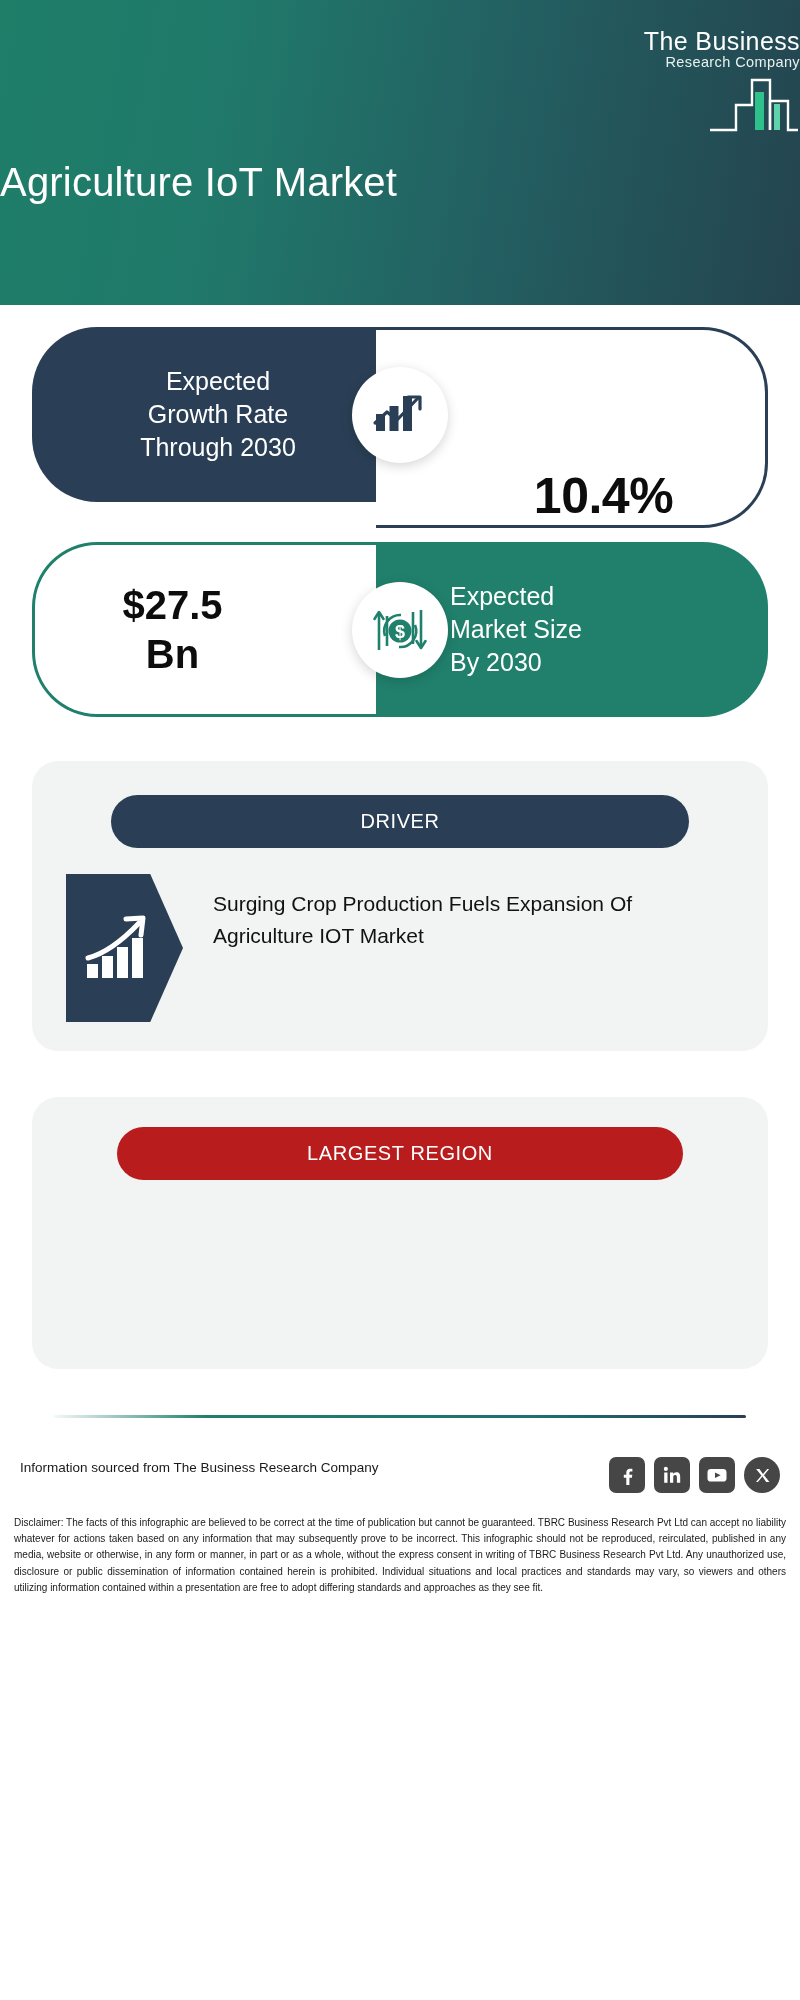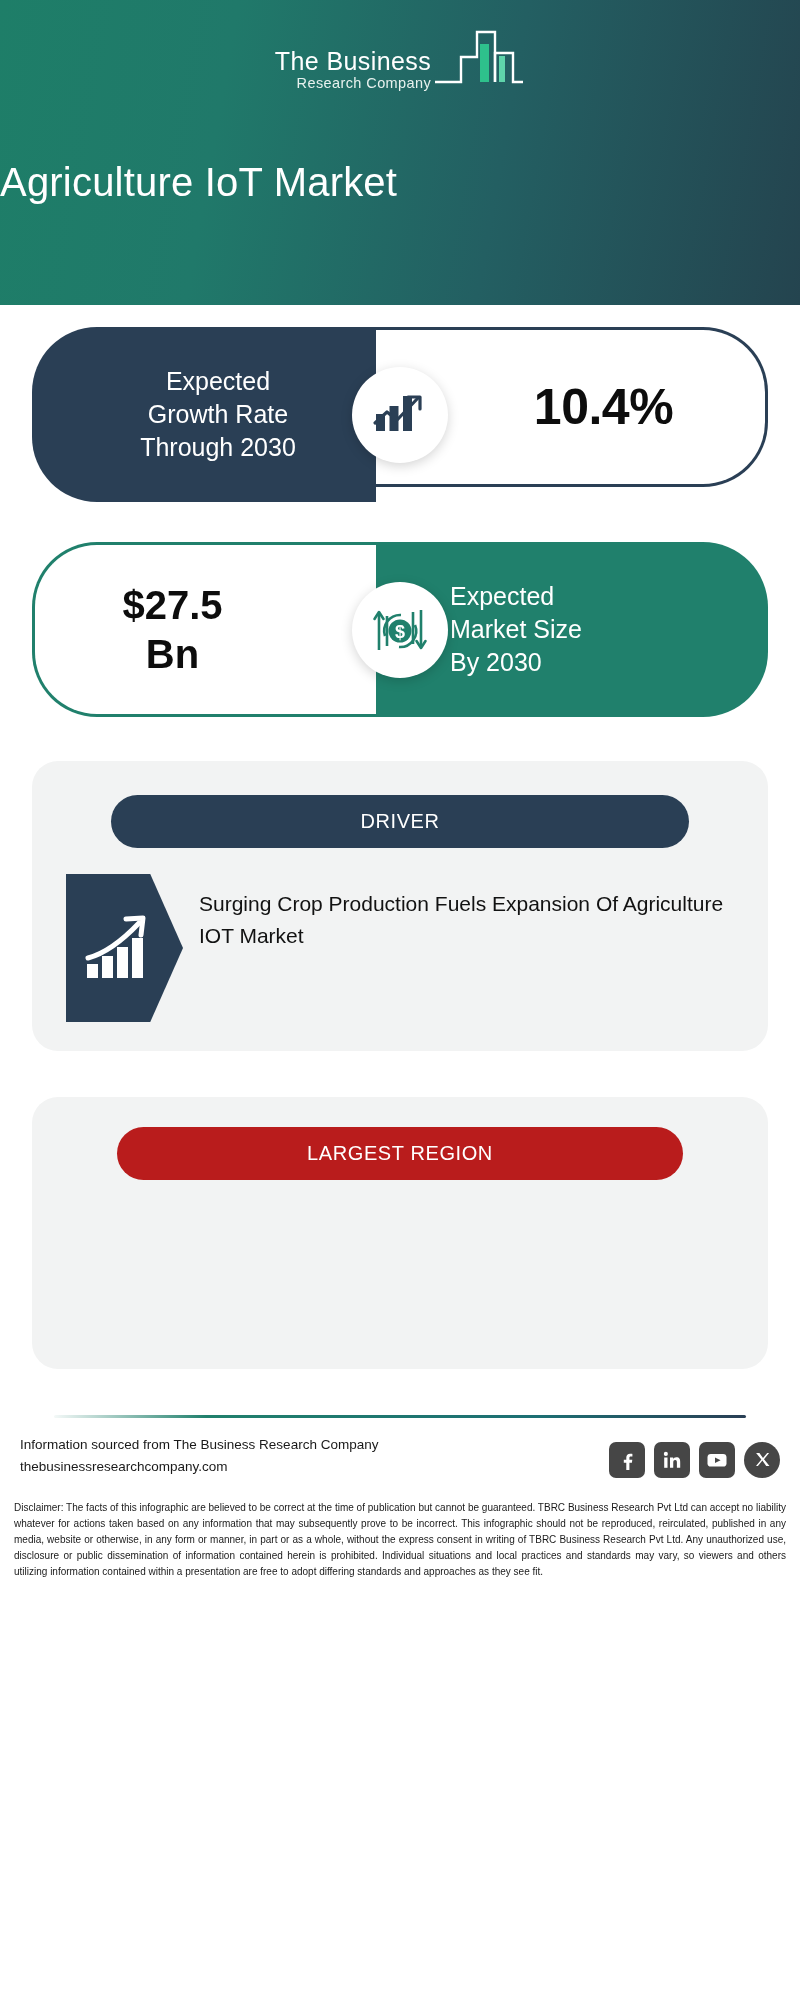--- a/index.html
+++ b/index.html
@@ -12,21 +12,21 @@
   }
 
   
   .header {
     height:305px; width:800px;
     background:linear-gradient(100deg,#1e7e68 0%,#20796a 28%,#235f62 62%,#24444f 100%);
     position:relative;
   }
   .logo-wrap {
     position:absolute; top:28px; left:0; width:800px;
-    display:flex; justify-content:center; align-items:flex-end; gap:0px;
+    display:flex; justify-content:center; align-items:flex-end; gap:0px;flex-direction:column;
   }
   .logo-text { text-align:right; padding-bottom:4px; }
   .logo-line1 {
     color:#ffffff; font-size:25px; font-weight:300; letter-spacing:.4px;
     line-height:1.05; white-space:nowrap;
   }
   .logo-line2 {
     color:#e8f2ef; font-size:14.5px; font-weight:300; letter-spacing:.4px;
     line-height:1.2; white-space:nowrap;
   }
@@ -46,24 +46,24 @@
   .growth-left {
     position:absolute; left:0; top:0; width:344px; height:175px;
     background:#2a3f55; border-radius:65px 0 0 65px;
     display:flex; align-items:center; justify-content:center;
   }
   .growth-left-text {
     color:#ffffff; font-size:25px; line-height:1.33; text-align:center;
     padding-left:34px; padding-right:6px;
   }
   .growth-right {
-    position:absolute; left:344px; top:0; width:392px; height:160px;
+    position:absolute; left:344px; top:0; width:392px; height:201px;
     background:#ffffff; border:3px solid #2a3f55; border-left:none;
     border-radius:0 65px 65px 0;
-    display:flex; align-items:center; justify-content:center;
+    display:flex; align-items:flex-end; justify-content:center;
   }
   .growth-value {
     color:#0d0d0d; font-size:50px; font-weight:700; letter-spacing:-.5px;
     padding-left:66px;
   }
 
   
   .size-left {
     position:absolute; left:0; top:0; width:344px; height:175px;
     background:#ffffff; border:3px solid #20806c; border-right:none;
@@ -101,42 +101,42 @@
     border-radius:26px; position:relative;
   }
   .pill {
     height:53px; border-radius:27px; margin:0 auto;
     display:flex; align-items:center; justify-content:center;
     color:#ffffff; font-size:20px; letter-spacing:.6px;
   }
   .pill-driver { background:#2a3f55; width:578px; }
   .pill-region { background:#b91c1c; width:566px; }
 
-  .panel-body { display:flex; align-items:flex-start; gap:16px; padding:0 34px; }
+  .panel-body { display:flex; align-items:flex-start; gap:30px; padding:0 34px; }
   .hex {
     flex:0 0 auto; width:117px; height:148px;
     clip-path:polygon(0 0, 72% 0, 100% 50%, 72% 100%, 0 100%);
     display:flex; align-items:center; justify-content:center;
   }
   .hex-driver { background:#2a3f55; }
   .hex-region { background:#20806c; }
   .panel-text {
     color:#121212; font-size:21px; line-height:1.52; padding-top:14px;
   }
 
   
   .footer { width:800px; position:relative; }
   .divider {
     width:692px; height:3px; margin:0 auto;
     background:linear-gradient(90deg,rgba(32,128,108,.05) 0%,#20806c 22%,#1d6f73 70%,#2a3f55 100%);
     border-radius:2px;
   }
   .footer-row {
-    display:flex; align-items:flex-end; justify-content:space-between;
-    padding:0 20px; margin-top:16px;
+    display:flex; align-items:flex-start; justify-content:space-between;
+    padding:0 20px; margin-top:39px;
   }
   .footer-src { color:#1a1a1a; font-size:13.5px; line-height:1.62; }
   .social { display:flex; gap:9px; align-items:center; }
   .sq {
     width:36px; height:36px; border-radius:7px; background:#464646;
     display:flex; align-items:center; justify-content:center;
   }
   .disclaimer {
     margin-top:22px; padding:0 14px;
     color:#1a1a1a; font-size:10px; line-height:1.62;
@@ -247,21 +247,20 @@
       <div class="pill pill-region">LARGEST REGION</div>
     </div>
   </div>
 </div>
 
 <div class="footer" style="padding-top:46px;">
   <div class="divider"></div>
   <div class="footer-row">
     <div class="footer-src">
       <div>Information sourced from The Business Research Company</div>
-      <a style="text-decoration:none;color:inherit;display:block;">thebusinessresearchcompany.com</a>
     </div>
     <div class="social">
       <div class="sq">
         <svg width="20" height="20" viewBox="0 0 20 20">
           <path fill="#ffffff" d="M12.4 20v-7.3h2.5l.4-2.9h-2.9V7.9c0-.8.2-1.4 1.4-1.4h1.6V3.9
             c-.3 0-1.2-.1-2.3-.1-2.3 0-3.8 1.4-3.8 3.9v2.1H6.8v2.9h2.5V20z"></path>
         </svg>
       </div>
       <div class="sq">
         <svg width="20" height="20" viewBox="0 0 20 20">

